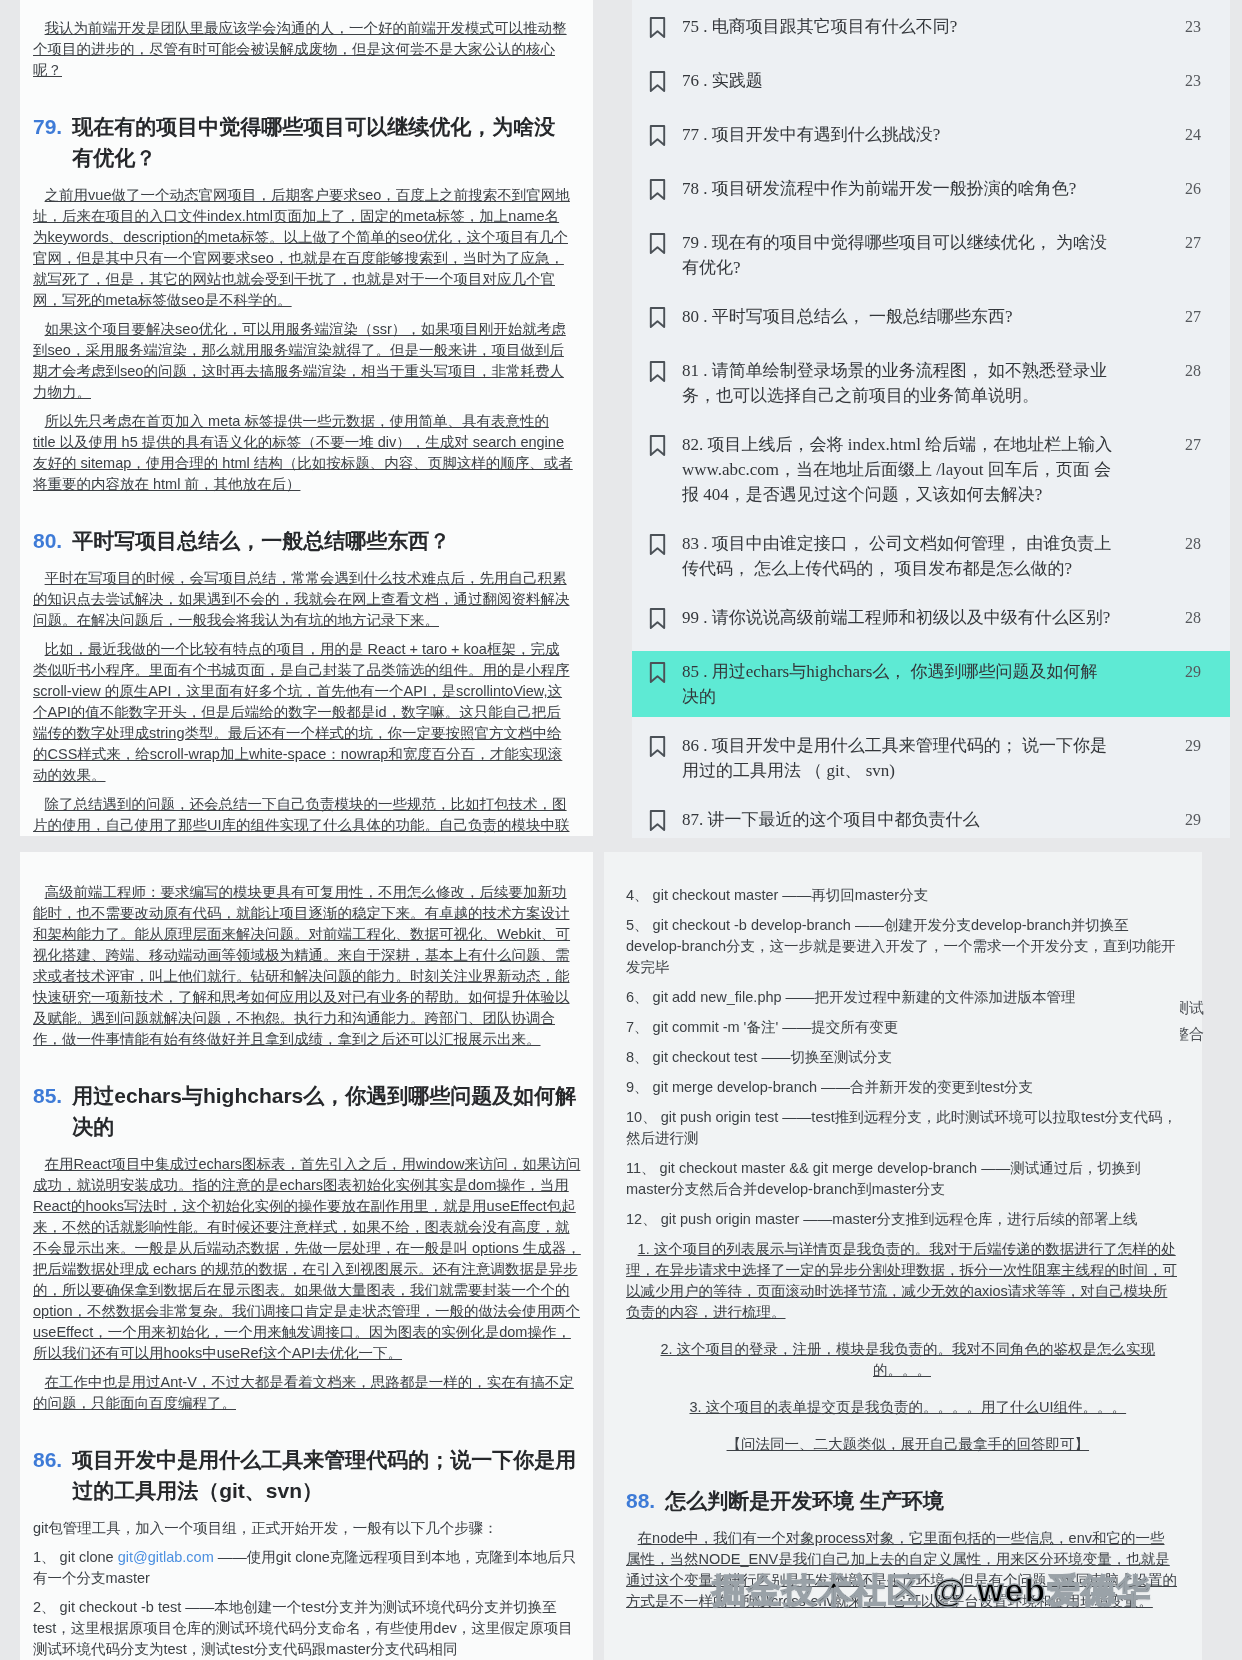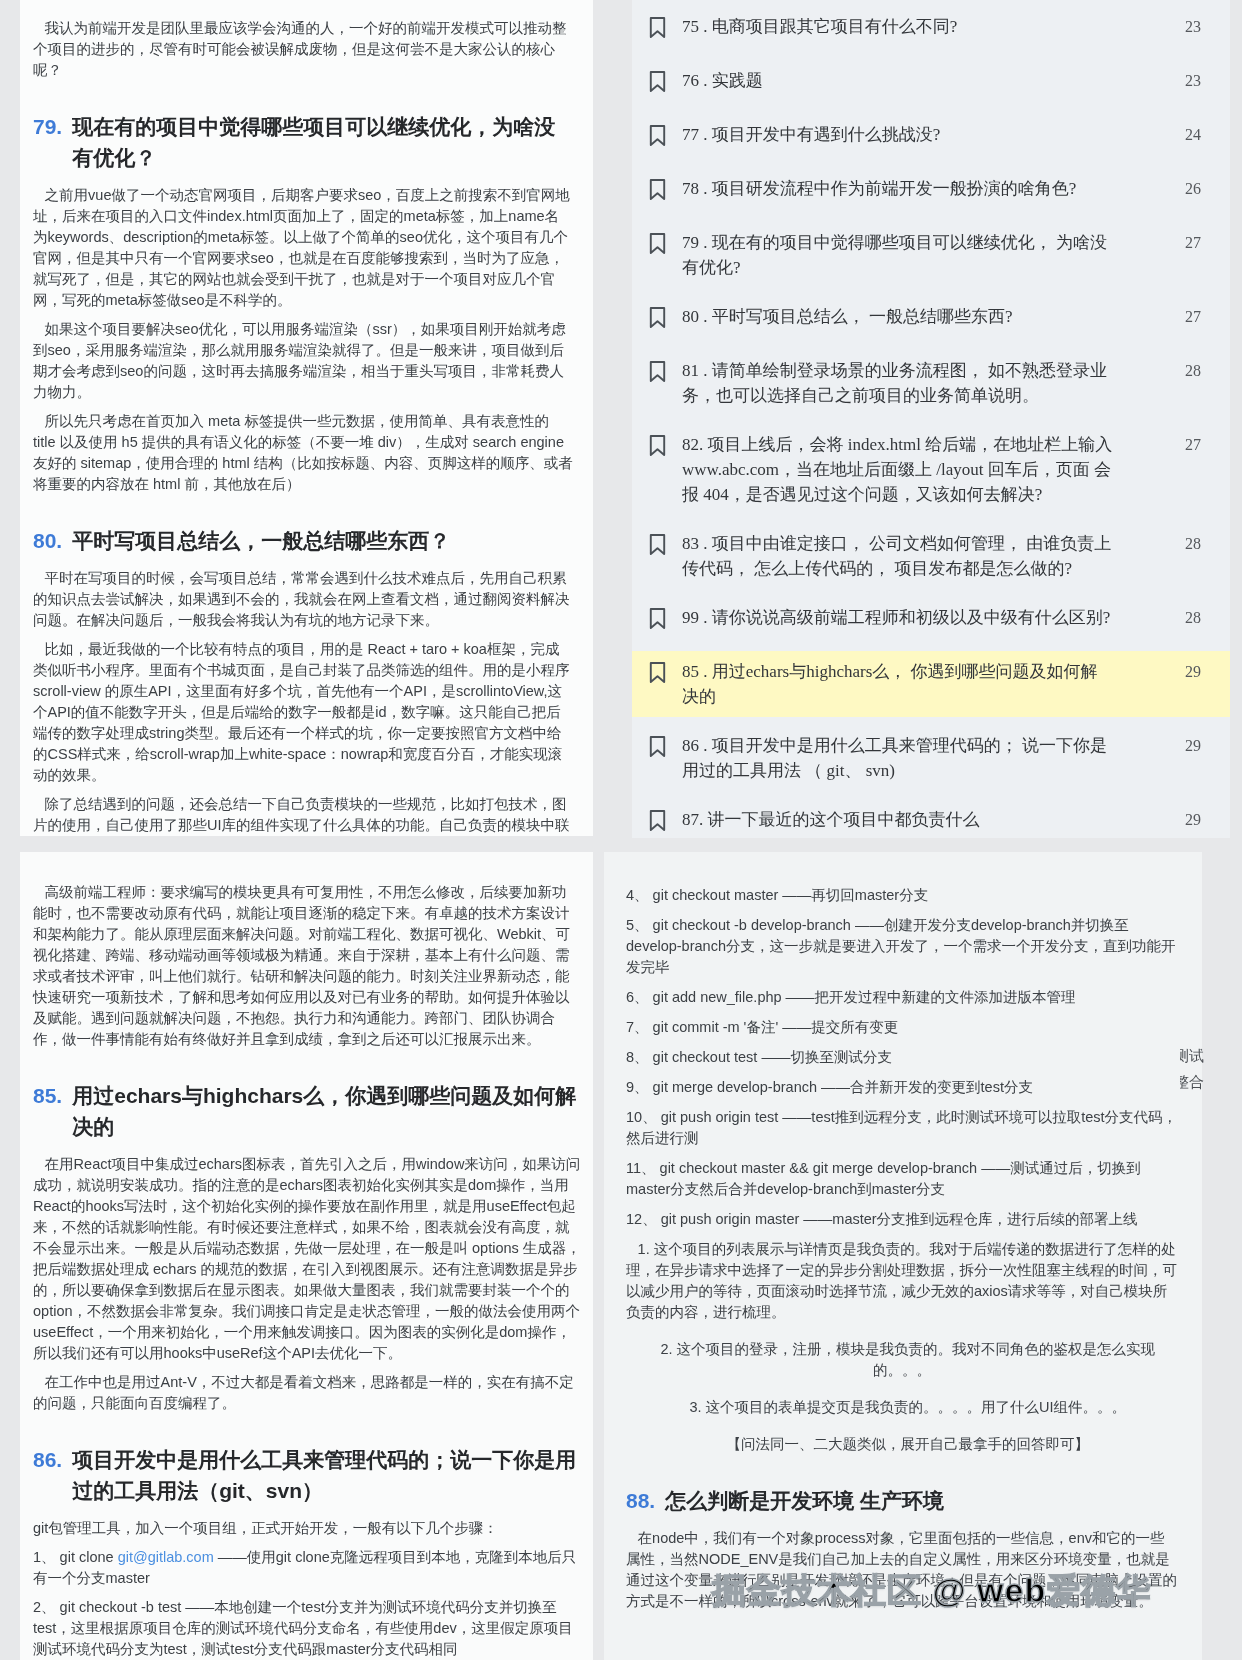--- a/index.html
+++ b/index.html
@@ -3,40 +3,40 @@
 <meta charset="utf-8">
 <style>
   html,body{margin:0;padding:0;background:#e7e8ea;font-family:"Liberation Sans","DejaVu Sans",sans-serif;}
   .canvas{position:relative;width:1242px;height:1660px;overflow:hidden;background:#e7e8ea;}
   .page{position:absolute;overflow:hidden;box-sizing:border-box;}
   .page-tl{left:20px;top:0;width:573px;height:836px;background:#fbfcfc;padding:10px 20px 0 13px;}
   .page-bl{left:20px;top:852px;width:573px;height:808px;background:#fafbfb;padding:22px 12px 0 13px;}
   .page-tr{left:632px;top:0;width:598px;height:838px;background:#edf0f3;padding:14px 25px 0 14px;font-family:Liberation Serif, serif;}
   .page-br{left:604px;top:852px;width:598px;height:808px;background:#f1f3f4;padding:24px 24px 0 22px;}
   .para{margin:8px 0;font-size:14.5px;line-height:21px;color:#3c4045;}
-  .indent{text-indent:0.8em;}
+  .indent{text-indent:0.8em;text-decoration:underline;}
   .page-br .para{margin:9px 0;}
   .spaced{margin-top:16px !important;text-align:center;}
   .q-heading{display:flex;gap:10px;margin:30px 0 12px;font-size:21px;font-weight:bold;line-height:31px;color:#26282b;}
   .q-num{color:#3e7bd7;flex:0 0 auto;}
   .q-title{flex:1;}
   .link{color:#4a8fe0;text-decoration:none;cursor:pointer;}
   
   .toc-row{display:flex;align-items:flex-start;gap:12px;margin-bottom:24px;cursor:pointer;}
   .toc-icon{flex:0 0 24px;padding-top:1px;}
   .toc-text{width:432px;flex:0 0 auto;font-size:17px;line-height:25px;color:#33363a;}
   .toc-page{margin-left:auto;flex:0 0 46px;text-align:right;font-size:16px;line-height:25px;color:#55585c;padding-right:4px;}
-  .toc-row.highlight{background:#fef9c3;margin-left:-14px;padding-left:14px;margin-right:-25px;padding-right:25px;
+  .toc-row.highlight{background:#5eead4;margin-left:-14px;padding-left:14px;margin-right:-25px;padding-right:25px;
     margin-top:-8px;padding-top:8px;padding-bottom:8px;margin-bottom:16px;}
   
   .watermark{position:absolute;left:712px;top:1568px;z-index:10;font-size:34px;font-weight:bold;white-space:nowrap;
     color:#000000;-webkit-text-stroke:1.3px #9aa2a8;letter-spacing:1px;text-shadow:0 1px 2px rgba(120,128,134,.35);}
   
   .frag{position:absolute;width:24px;overflow:hidden;display:flex;justify-content:flex-end;
-    font-size:15px;line-height:21px;color:#4a4e53;white-space:nowrap;z-index:5;margin-top:48px;}
+    font-size:15px;line-height:21px;color:#4a4e53;white-space:nowrap;z-index:5;}
   .frag-a{left:1180px;top:997px;}
   .frag-b{left:1180px;top:1023px;}
 </style>
 </head>
 <body>
 
 <div class="canvas">
 
   <div class="page page-tl">
       <p class="para indent">我认为前端开发是团队里最应该学会沟通的人，一个好的前端开发模式可以推动整个项目的进步的，尽管有时可能会被误解成废物，但是这何尝不是大家公认的核心呢？</p>

